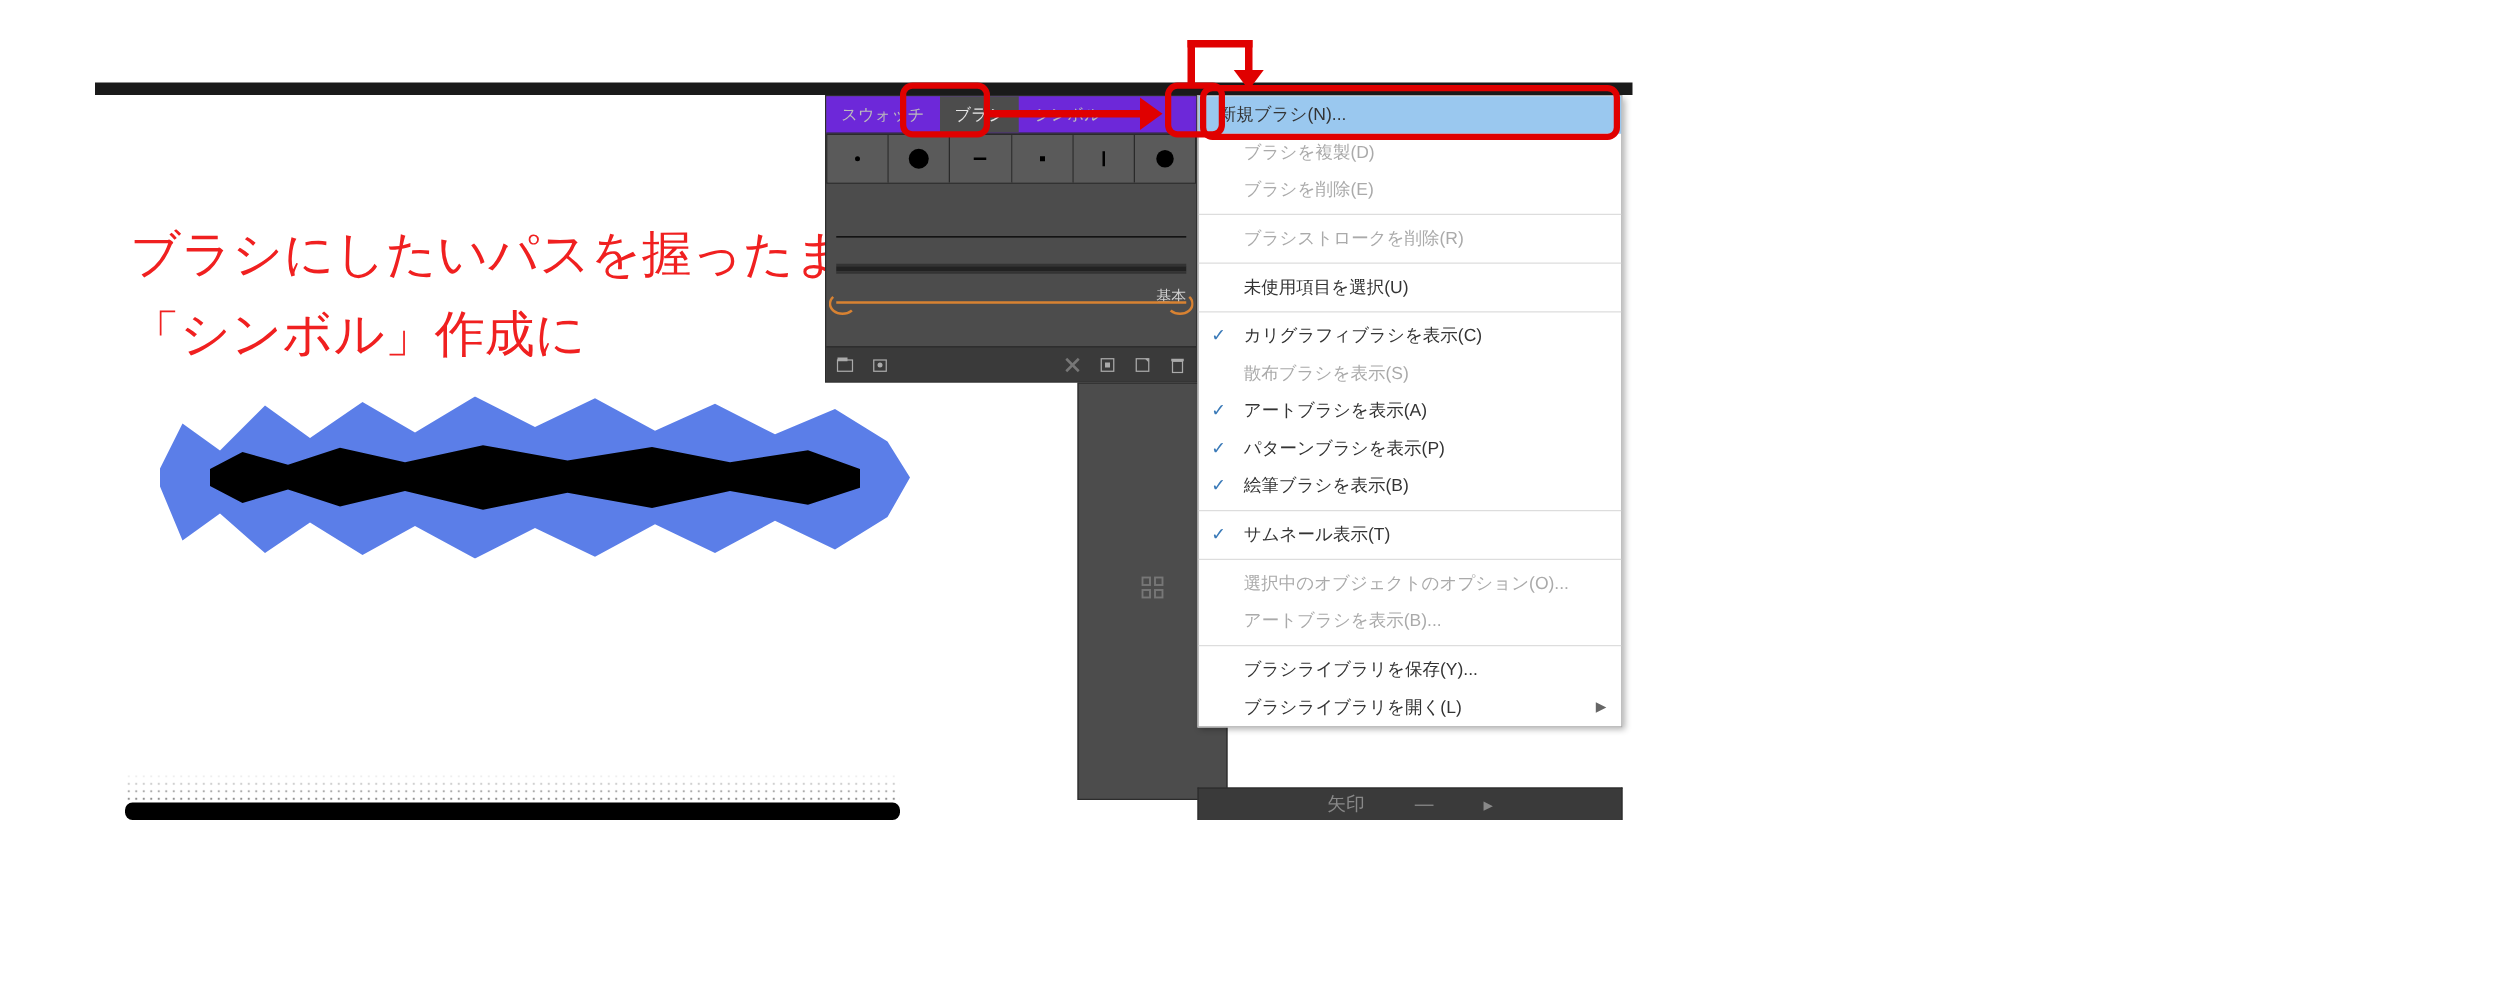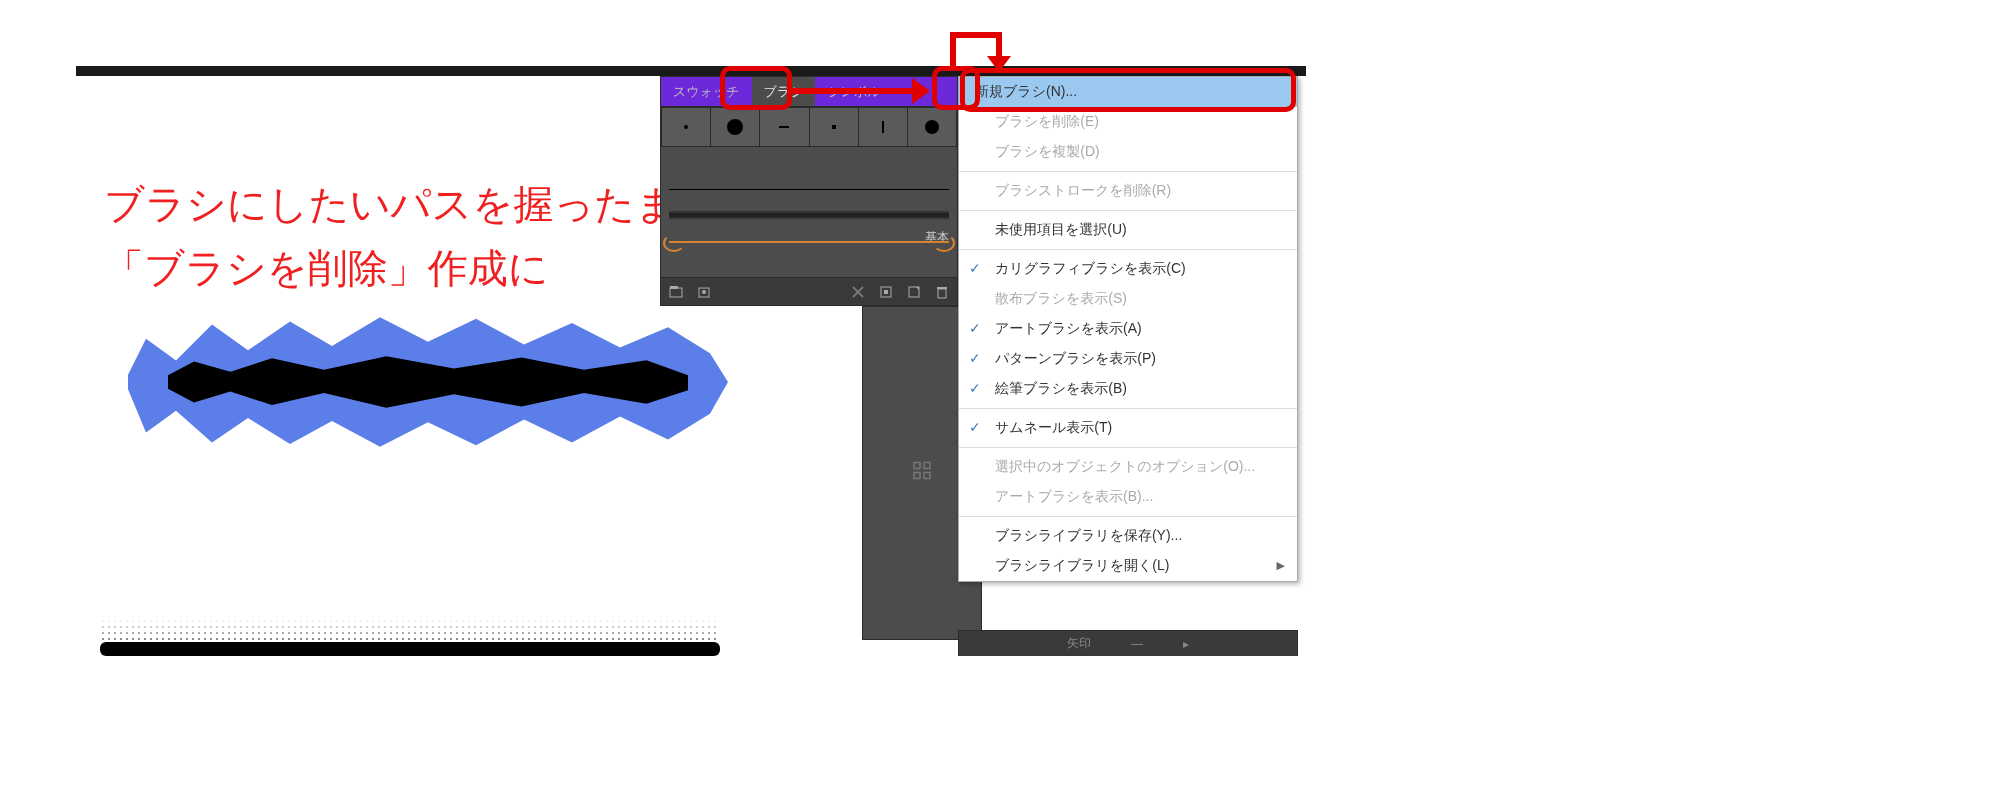--- a/index.html
+++ b/index.html
@@ -49,21 +49,21 @@
   .curly-line::after{right:-6px;border-left-color:transparent;border-top-color:transparent;}
 
   .panel-footer { position:absolute; left:0; right:0; bottom:0; height:28px; background:#3a3a3a; border-top:1px solid #2a2a2a; display:flex; align-items:center; gap:14px; padding:0 8px; color:#9a9a9a; }
   .footer-spacer { flex:1; }
   .ico { width:14px; height:14px; display:inline-block; }
 
   
   .below-panel { position:absolute; left:862px; top:306px; width:120px; height:334px; background:#4c4c4c; border:1px solid #2c2c2c; }
   .below-panel .grid-ico { position:absolute; left:50%; top:50%; transform:translate(-50%,-50%); color:#777; font-size:20px; }
 
-  .bottom-strip { position:absolute; left:958px; top:630px; width:340px; height:26px; background:#3a3a3a; border:1px solid #2c2c2c; border-bottom:none; display:flex; align-items:center; justify-content:center; gap:40px; color:#888; font-size:12px; }
+  .bottom-strip { position:absolute; left:958px; top:630px; width:340px; height:26px; background:#3a3a3a; border:1px solid #2c2c2c; border-bottom:none; display:flex; align-items:center; justify-content:center; gap:40px; color:#888; font-size:15px; }
 
   
   .ctxmenu {
     position:absolute; left:958px; top:76px; width:340px; background:#fff;
     border:1px solid #aaa; box-shadow:2px 2px 5px rgba(0,0,0,.3); font-size:14px; color:#333;
   }
   .mi { padding:6px 20px 6px 36px; position:relative; white-space:nowrap; }
   .mi.sel { background:#9ac8ef;padding-left:16px; }
   .mi.dis { color:#aaa; }
   .mi .chk { position:absolute; left:10px; top:6px; color:#3a7ab8; font-size:14px; }
@@ -96,21 +96,21 @@
 </style>
 </head>
 <body>
 
 <div class="stage">
 
   <div class="topbar"></div>
 
   <div class="anno">
     <div>ブラシにしたいパスを握ったまま</div>
-    <div>「ブラシを削除」作成に</div>
+    <div>「シンボル」作成に</div>
   </div>
 
   <div class="panel">
     <div class="tabs">
       <div class="tab">スウォッチ</div>
       <div class="tab active">ブラシ</div>
       <div class="tab">シンボル</div>
     </div>
 
     <div class="brush-row">
@@ -209,22 +209,22 @@
   </div>
 
   <div class="bottom-strip">
     <span>矢印</span>
     <span>—</span>
     <span style="color:#888;">▸</span>
   </div>
 
   <div class="ctxmenu">
     <div class="mi sel">新規ブラシ(N)...</div>
+    <div class="mi dis">ブラシを複製(D)</div>
     <div class="mi dis">ブラシを削除(E)</div>
-    <div class="mi dis">ブラシを複製(D)</div>
     <div class="sep"></div>
     <div class="mi dis">ブラシストロークを削除(R)</div>
     <div class="sep"></div>
     <div class="mi">未使用項目を選択(U)</div>
     <div class="sep"></div>
     <div class="mi"><span class="chk">✓</span><span>カリグラフィブラシを表示(C)</span></div>
     <div class="mi dis"><span>散布ブラシを表示(S)</span></div>
     <div class="mi"><span class="chk">✓</span><span>アートブラシを表示(A)</span></div>
     <div class="mi"><span class="chk">✓</span><span>パターンブラシを表示(P)</span></div>
     <div class="mi"><span class="chk">✓</span><span>絵筆ブラシを表示(B)</span></div>

